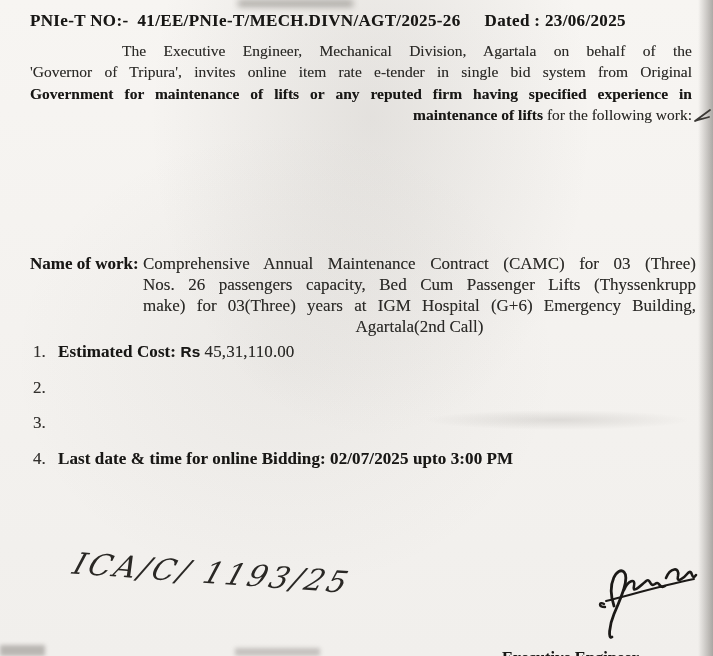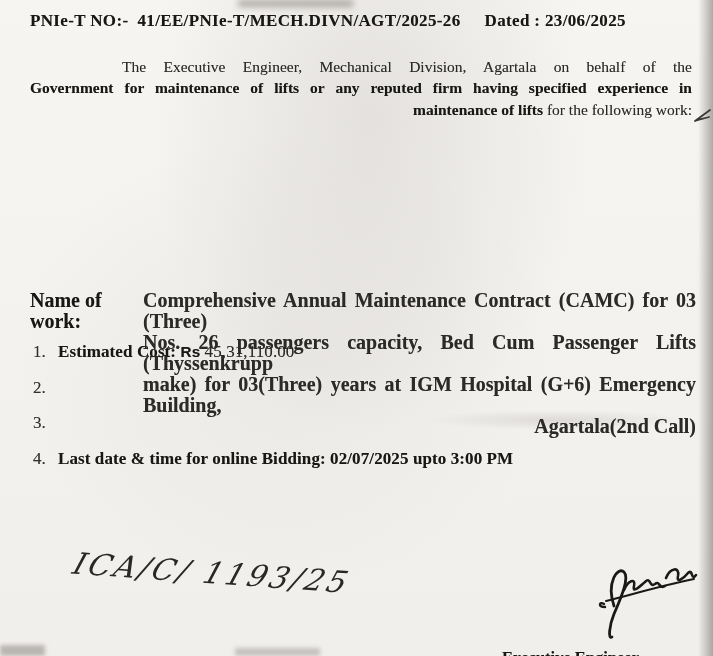--- a/index.html
+++ b/index.html
@@ -24,30 +24,30 @@
   .shade-mid { left:425px; top:410px; width:265px; height:20px;
     background:radial-gradient(closest-side, rgba(105,100,95,0.16), rgba(105,100,95,0)); }
   .shade-bl { left:0; top:645px; width:45px; height:11px; background:rgba(95,90,85,0.38); filter:blur(2px); }
   .shade-bc { left:235px; top:648px; width:85px; height:8px; background:rgba(95,90,85,0.3); filter:blur(2px); }
 
   .header { position:absolute; left:30px; top:11px; font-size:17px; font-weight:700;
     letter-spacing:0.35px; white-space:nowrap; color:#181715; }
   .header .ref-number { margin-left:9px; }
   .header .date { margin-left:24px; }
 
-  .intro { position:absolute; left:30px; top:56px; width:662px; font-size:15.5px; line-height:21.3px; }
+  .intro { position:absolute; left:30px; top:40px; width:662px; font-size:15.5px; line-height:21.3px; }
   .jline { text-align:justify; text-align-last:justify; }
   .indent { padding-left:92px; }
   .lline { text-align:right; }
 
-  .work { position:absolute; left:30px; top:253px; display:flex; font-size:20px; line-height:21px;margin-top:37px; }
+  .work { position:absolute; left:30px; top:253px; display:flex; font-size:17px; line-height:21px; }
   .work-label { width:113px; flex:none; font-weight:700; color:#181715; }
-  .work-body { width:553px;font-weight:bold; }
+  .work-body { width:553px; }
   .work-lines { white-space:pre-line; text-align:justify; text-align-last:justify; }
-  .work-last { text-align:right; }
+  .work-last { text-align:center; }
 
   .list { position:absolute; left:33px; top:341px; font-size:17px; line-height:22px; }
   .li { display:flex; margin-bottom:13.5px; }
   .num { width:25px; flex:none; font-weight:400; color:#33312e; }
   .li-text { letter-spacing:0.1px; }
 
   .note { position:absolute; left:20px; top:497px; width:676px; font-size:15.5px; line-height:17.5px; }
 
   .handwritten { position:absolute; left:80px; top:546px; font-size:30px; font-style:italic;
     font-family:"DejaVu Serif", serif; transform:rotate(4deg) skewX(-14deg);
@@ -69,20 +69,21 @@
   <div class="shade shade-bl"></div>
   <div class="shade shade-bc"></div>
 
   <div class="header">
     <span>PNIe-T NO:-</span><span class="ref-number">41/EE/PNIe-T/MECH.DIVN/AGT/2025-26</span><span class="date">Dated :</span>
     <span>23/06/2025</span>
   </div>
 
   <div class="intro">
     <div class="jline indent"><span class="reg">The Executive Engineer, Mechanical Division, Agartala on behalf of the</span></div>
+    <div class="jline"><span class="reg">'Governor of Tripura', invites online item rate e-tender in single bid system from Original</span></div>
     <div class="jline"><span class="b">Government for maintenance of lifts or any reputed firm having specified experience in</span></div>
     <div class="lline"><span class="b">maintenance of lifts</span><span class="reg"> for the following work:</span></div>
   </div>
 
   <div class="work">
     <div class="work-label">Name of work:</div>
     <div class="work-body">
       <div class="work-lines">Comprehensive Annual Maintenance Contract (CAMC) for 03 (Three)
 Nos. 26 passengers capacity, Bed Cum Passenger Lifts (Thyssenkrupp
 make) for 03(Three) years at IGM  Hospital (G+6) Emergency Building,</div>

